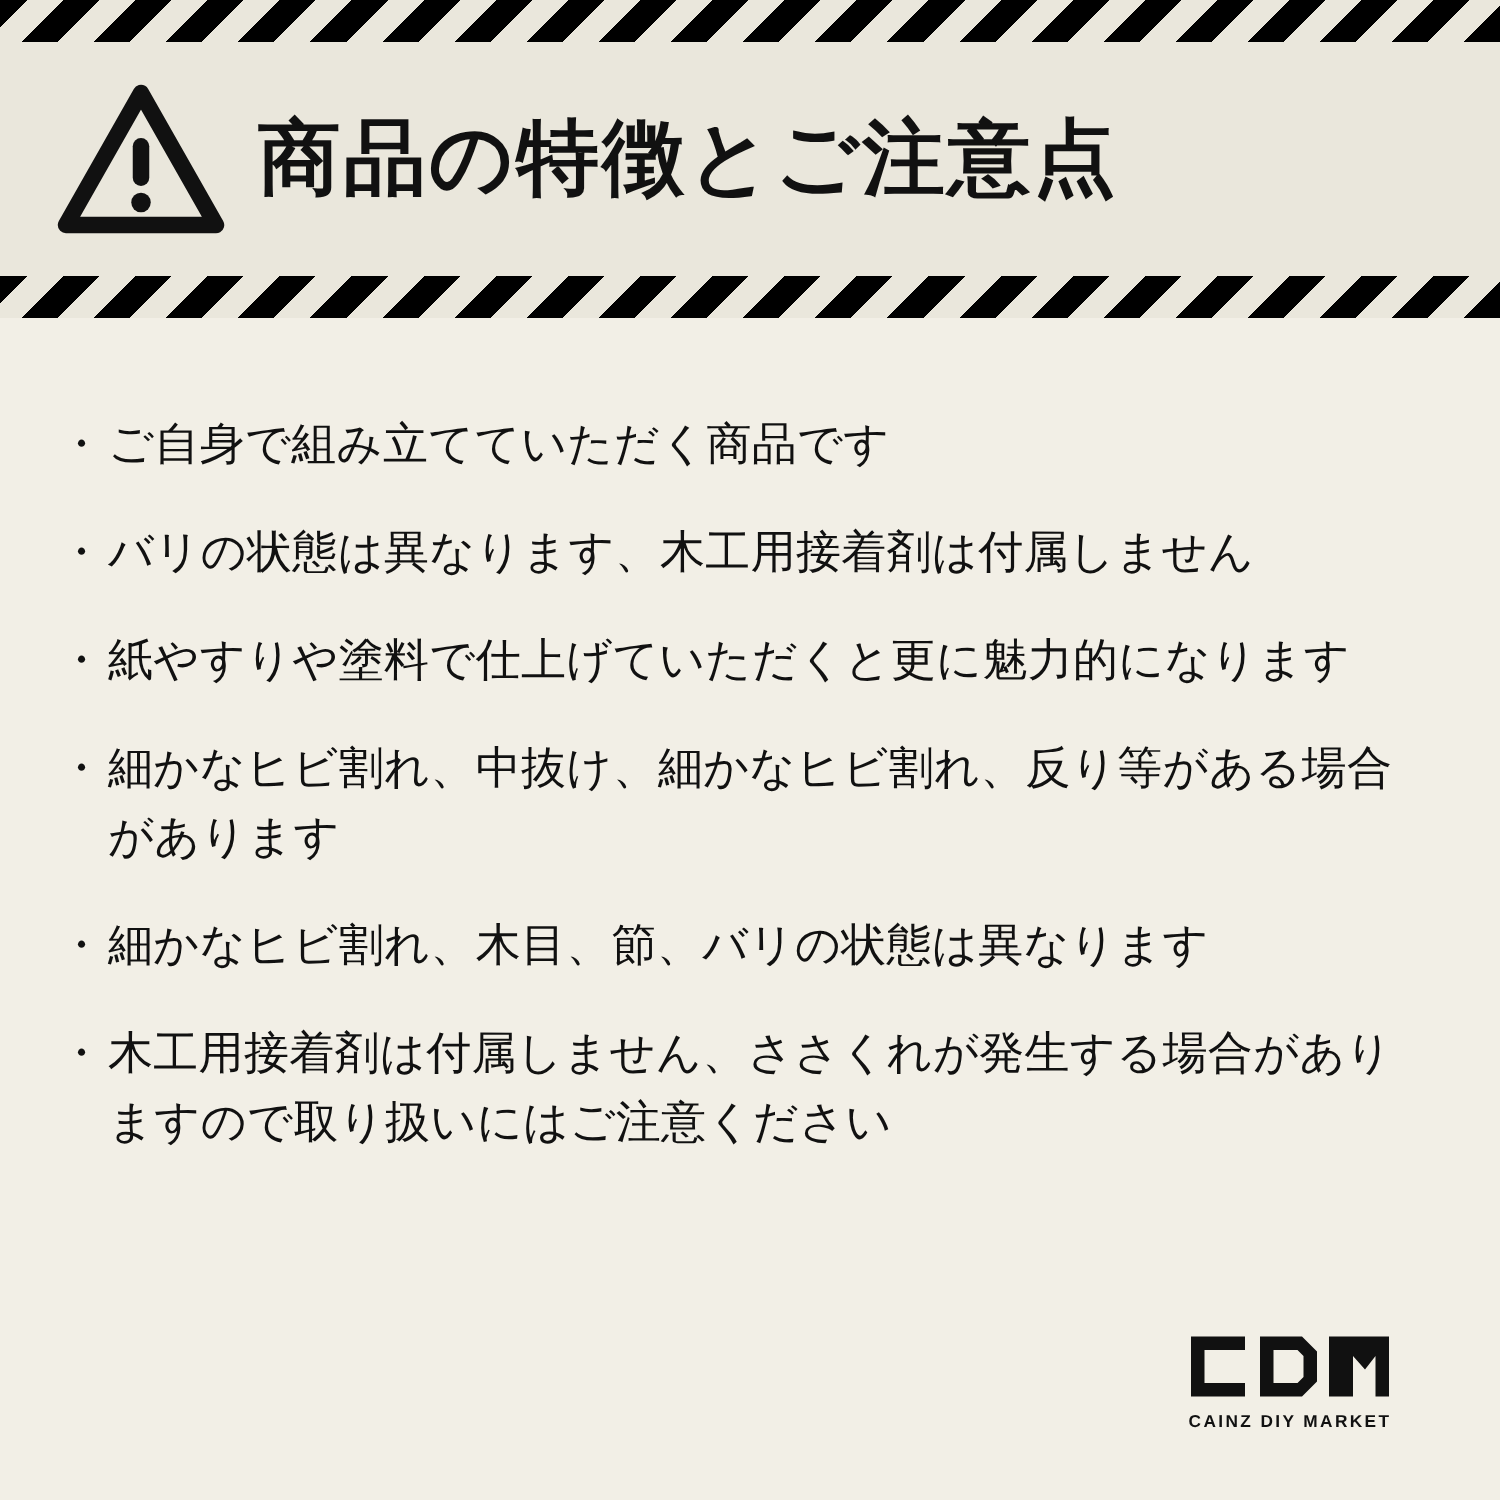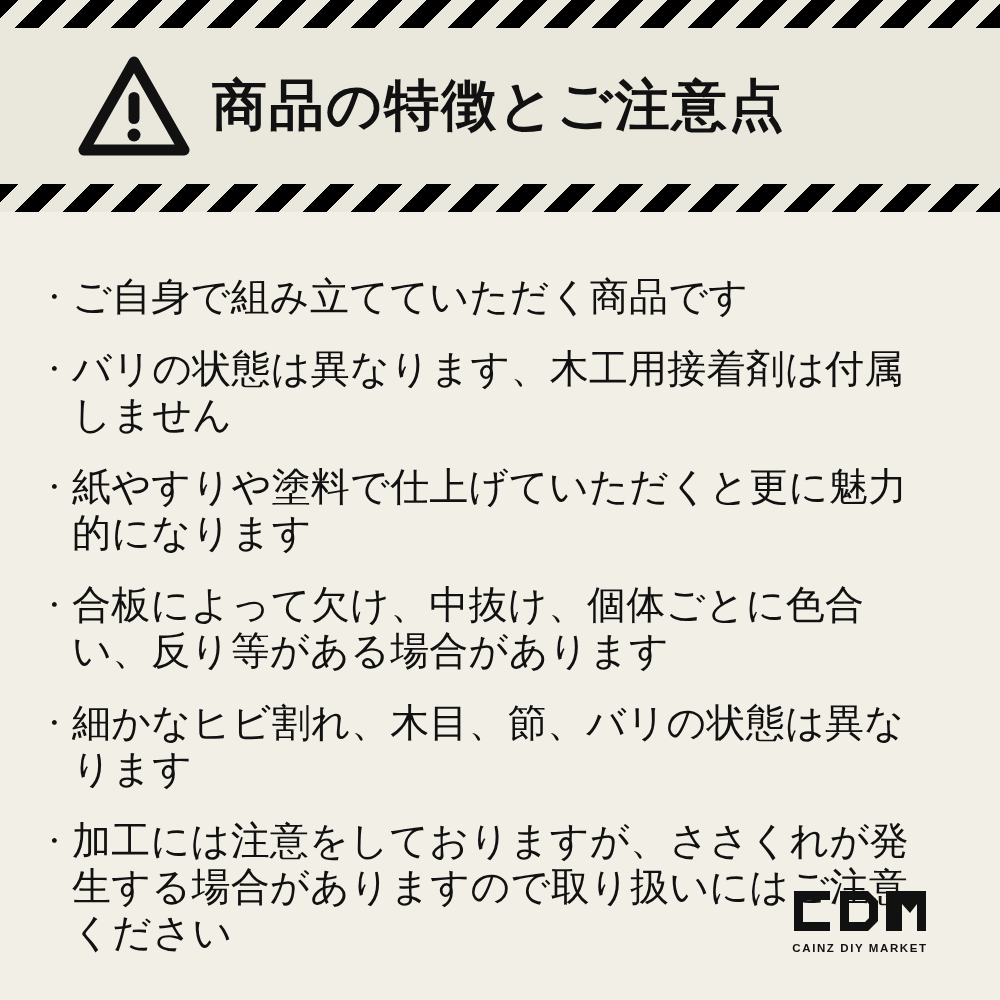--- a/index.html
+++ b/index.html
@@ -51,21 +51,21 @@
   .stripe-bottom { top: 184px; }
 
   .header-inner {
     position: absolute;
     left: 0;
     top: 28px;
     width: 1000px;
     height: 156px;
     display: flex;
     align-items: center;
-    padding-left: 78px;
+    padding-left: 38px;
     box-sizing: border-box;
   }
 
   .warn-icon {
     width: 112px;
     height: 100px;
     flex: 0 0 auto;
     margin-right: 22px;
   }
 
@@ -98,21 +98,21 @@
     flex: 0 0 auto;
     width: 36px;
     text-align: center;
     font-size: 30px;
     line-height: 46px;
     color: #111111;
   }
 
   .note-text {
     flex: 1 1 auto;
-    font-size: 39px;
+    font-size: 30px;
     line-height: 46px;
     color: #111111;
     letter-spacing: 0.2px;
     word-break: break-all;
   }
 
   
   .logo {
     position: absolute;
     right: 56px;
@@ -167,31 +167,31 @@
       <span class="note-text">バリの状態は異なります、木工用接着剤は付属しません</span>
     </div>
 
     <div class="note-item">
       <span class="note-bullet">・</span>
       <span class="note-text">紙やすりや塗料で仕上げていただくと更に魅力的になります</span>
     </div>
 
     <div class="note-item">
       <span class="note-bullet">・</span>
-      <span class="note-text">合板によって欠け、中抜け、個体ごとに色合い、反り等がある場合があります</span>
+      <span class="note-text">細かなヒビ割れ、中抜け、細かなヒビ割れ、反り等がある場合があります</span>
     </div>
 
     <div class="note-item">
       <span class="note-bullet">・</span>
       <span class="note-text">細かなヒビ割れ、木目、節、バリの状態は異なります</span>
     </div>
 
     <div class="note-item">
       <span class="note-bullet">・</span>
-      <span class="note-text">加工には注意をしておりますが、ささくれが発生する場合がありますので取り扱いにはご注意ください</span>
+      <span class="note-text">木工用接着剤は付属しません、ささくれが発生する場合がありますので取り扱いにはご注意ください</span>
     </div>
 
   </div>
 
   <div class="logo">
     <svg class="logo-mark" viewBox="0 0 140 48" aria-hidden="true">
 
       <path d="M4 4 H40 V13 H13 V35 H40 V44 H4 Z" fill="#111111"></path>
 
       <path d="M50 4 H78 L88 14 V34 L78 44 H50 Z M59 13 V35 H75 L79 31 V17 L75 13 Z" fill="#111111"></path>

